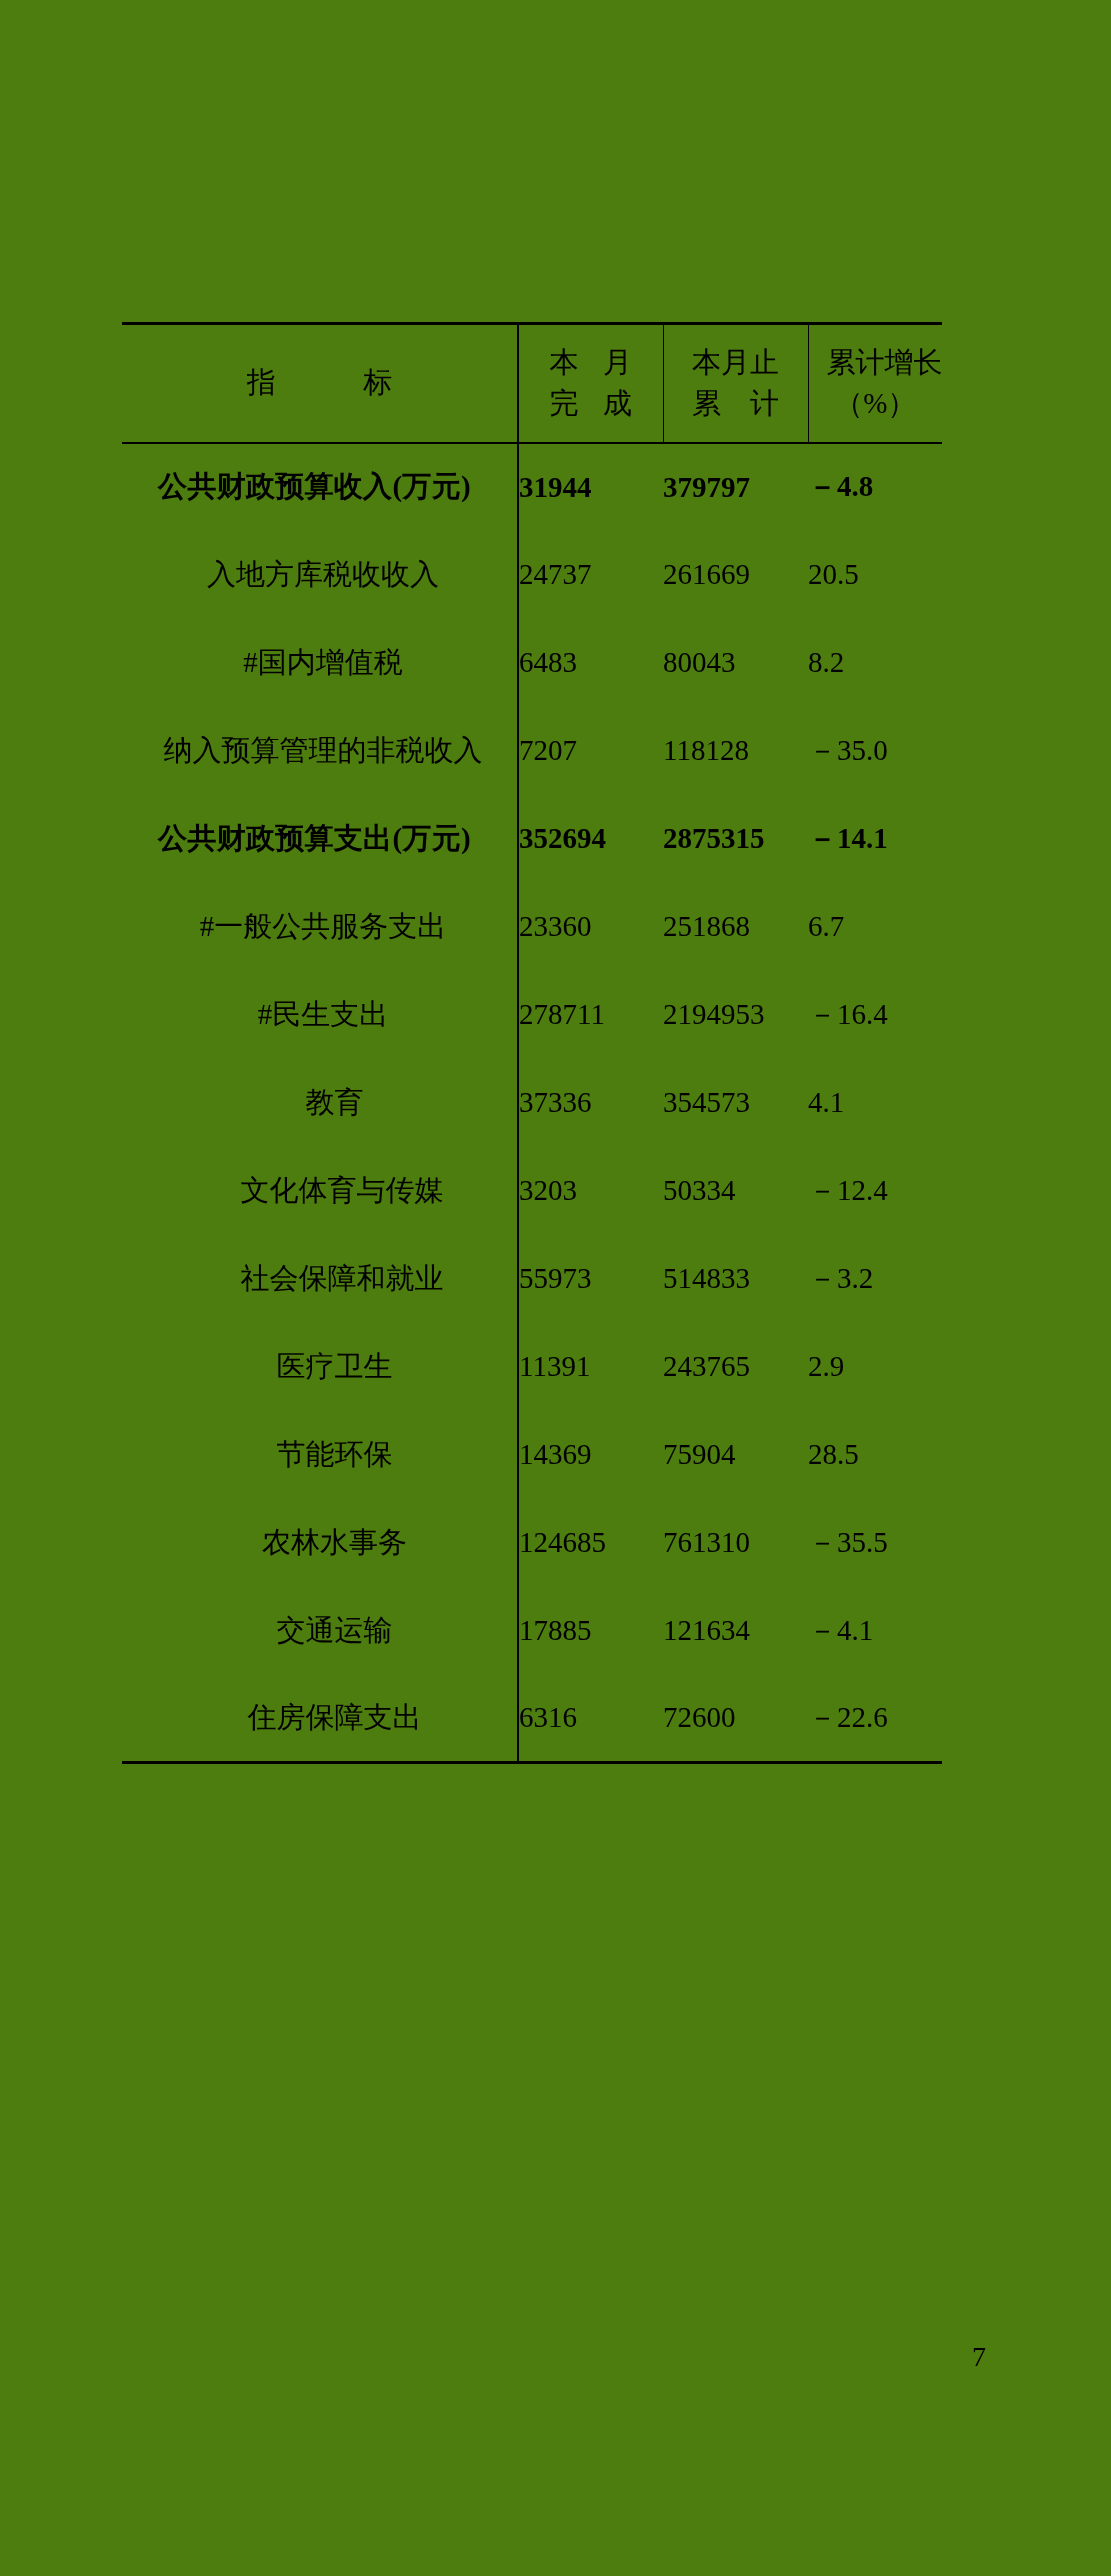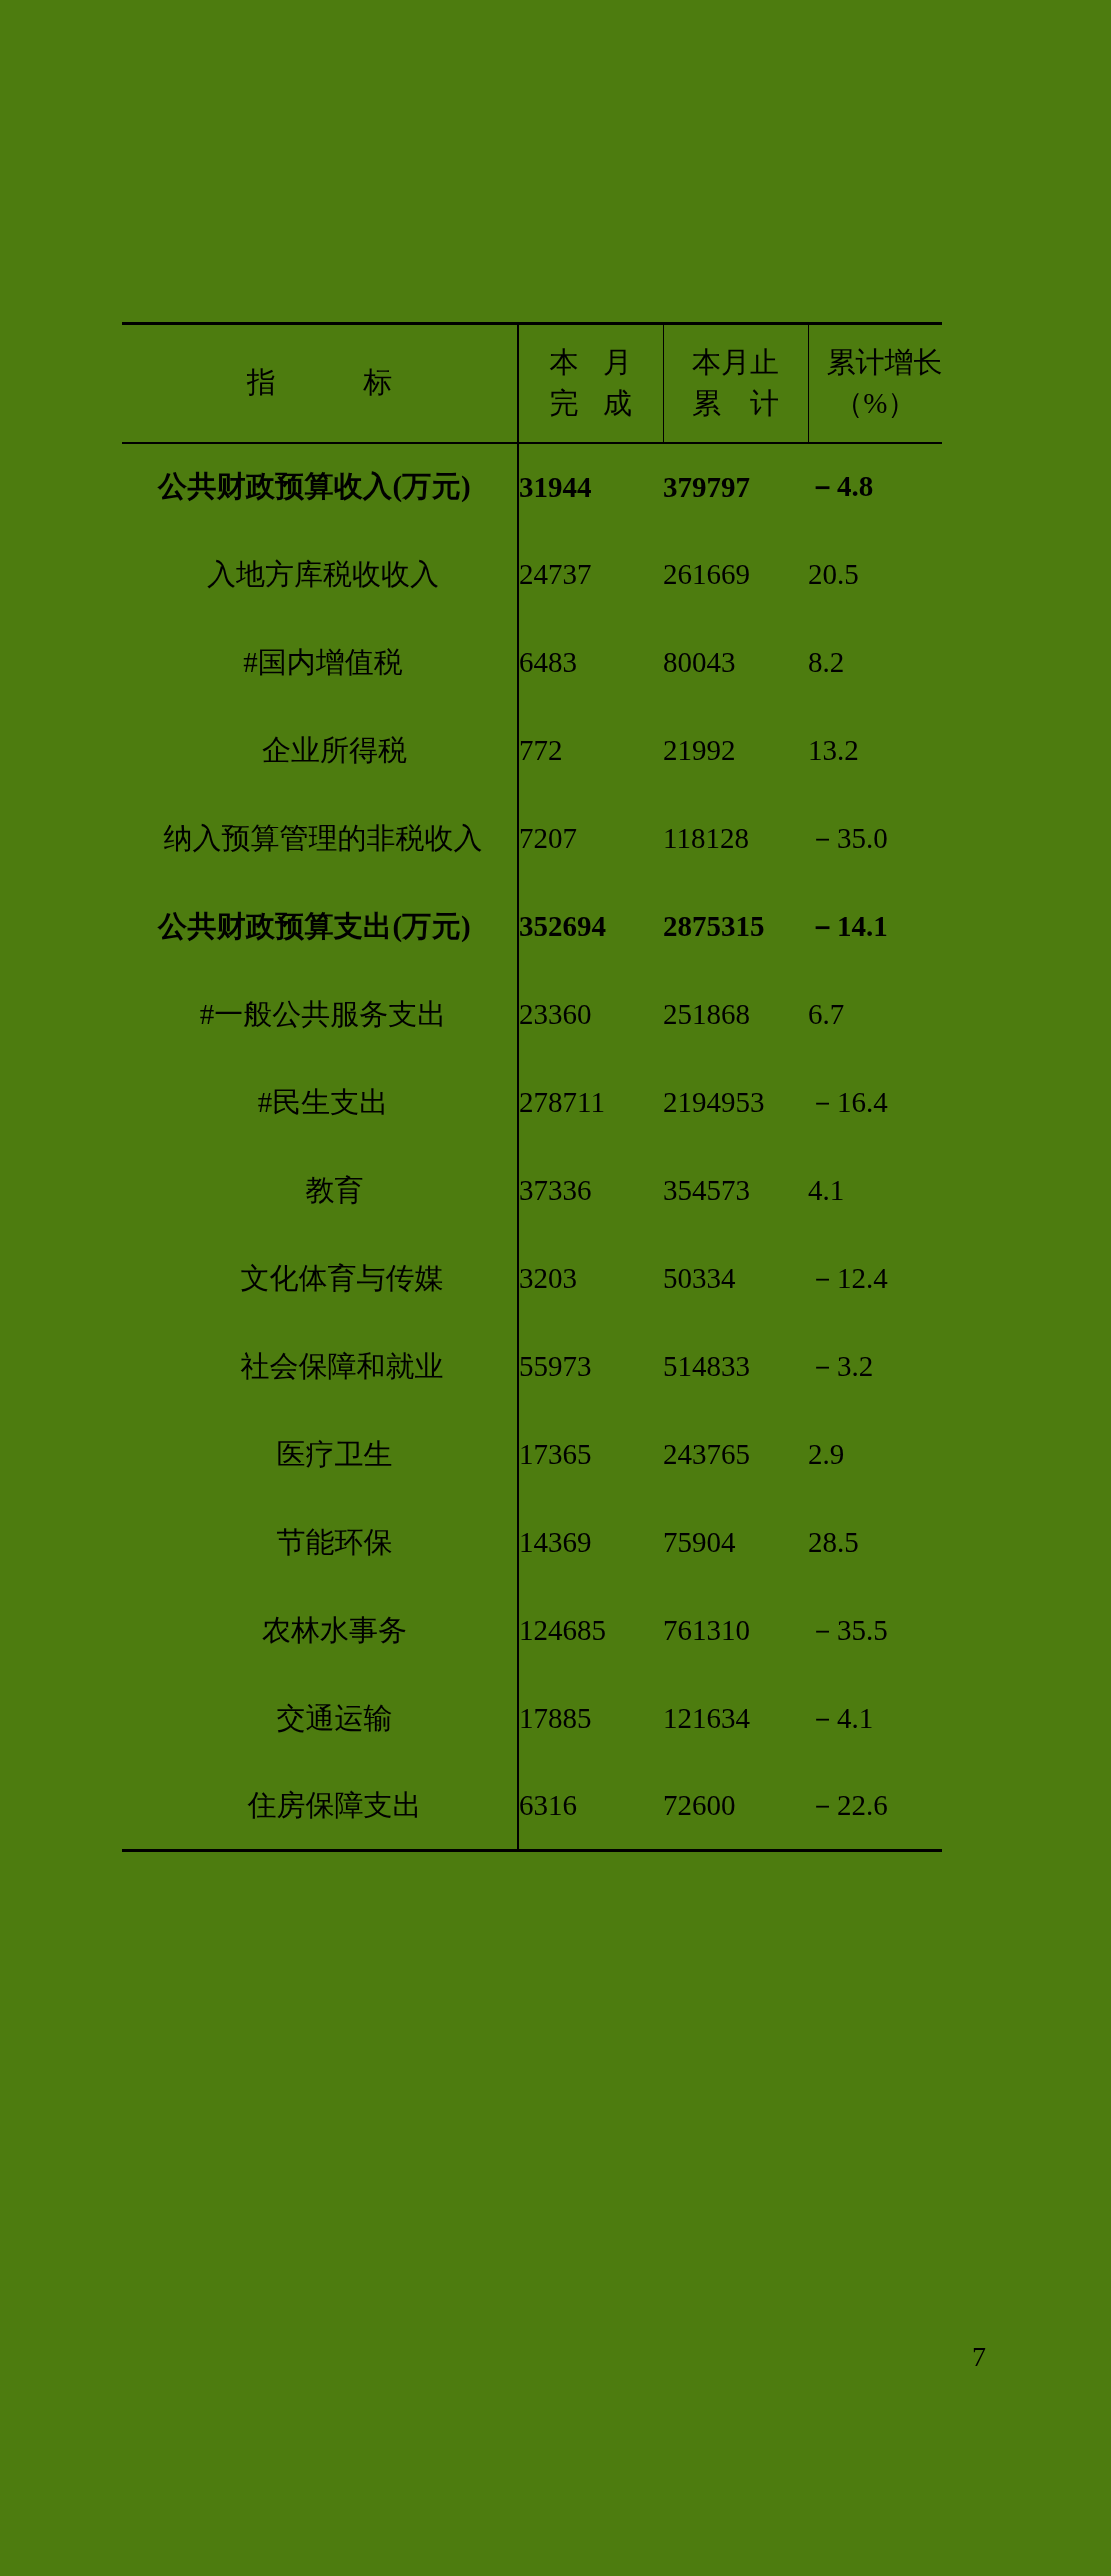--- a/index.html
+++ b/index.html
@@ -160,26 +160,20 @@
           <td class="num grow">20.5</td>
         </tr>
 
         <tr>
           <td class="label-cell ind1">#国内增值税</td>
           <td class="num">6483</td>
           <td class="num">80043</td>
           <td class="num grow">8.2</td>
         </tr>
 
-        <tr>
-          <td class="label-cell ind2">企业所得税</td>
-          <td class="num">772</td>
-          <td class="num">21992</td>
-          <td class="num grow">13.2</td>
-        </tr>
 
         <tr>
           <td class="label-cell small-label ind1">纳入预算管理的非税收入</td>
           <td class="num">7207</td>
           <td class="num">118128</td>
           <td class="num grow">－35.0</td>
         </tr>
 
         <tr class="bold">
           <td class="label-cell">公共财政预算支出(万元)</td>
@@ -218,21 +212,21 @@
 
         <tr>
           <td class="label-cell ind3">社会保障和就业</td>
           <td class="num">55973</td>
           <td class="num">514833</td>
           <td class="num grow">－3.2</td>
         </tr>
 
         <tr>
           <td class="label-cell ind2">医疗卫生</td>
-          <td class="num">17365</td>
+          <td class="num">11391</td>
           <td class="num">243765</td>
           <td class="num grow">2.9</td>
         </tr>
 
         <tr>
           <td class="label-cell ind2">节能环保</td>
           <td class="num">14369</td>
           <td class="num">75904</td>
           <td class="num grow">28.5</td>
         </tr>

